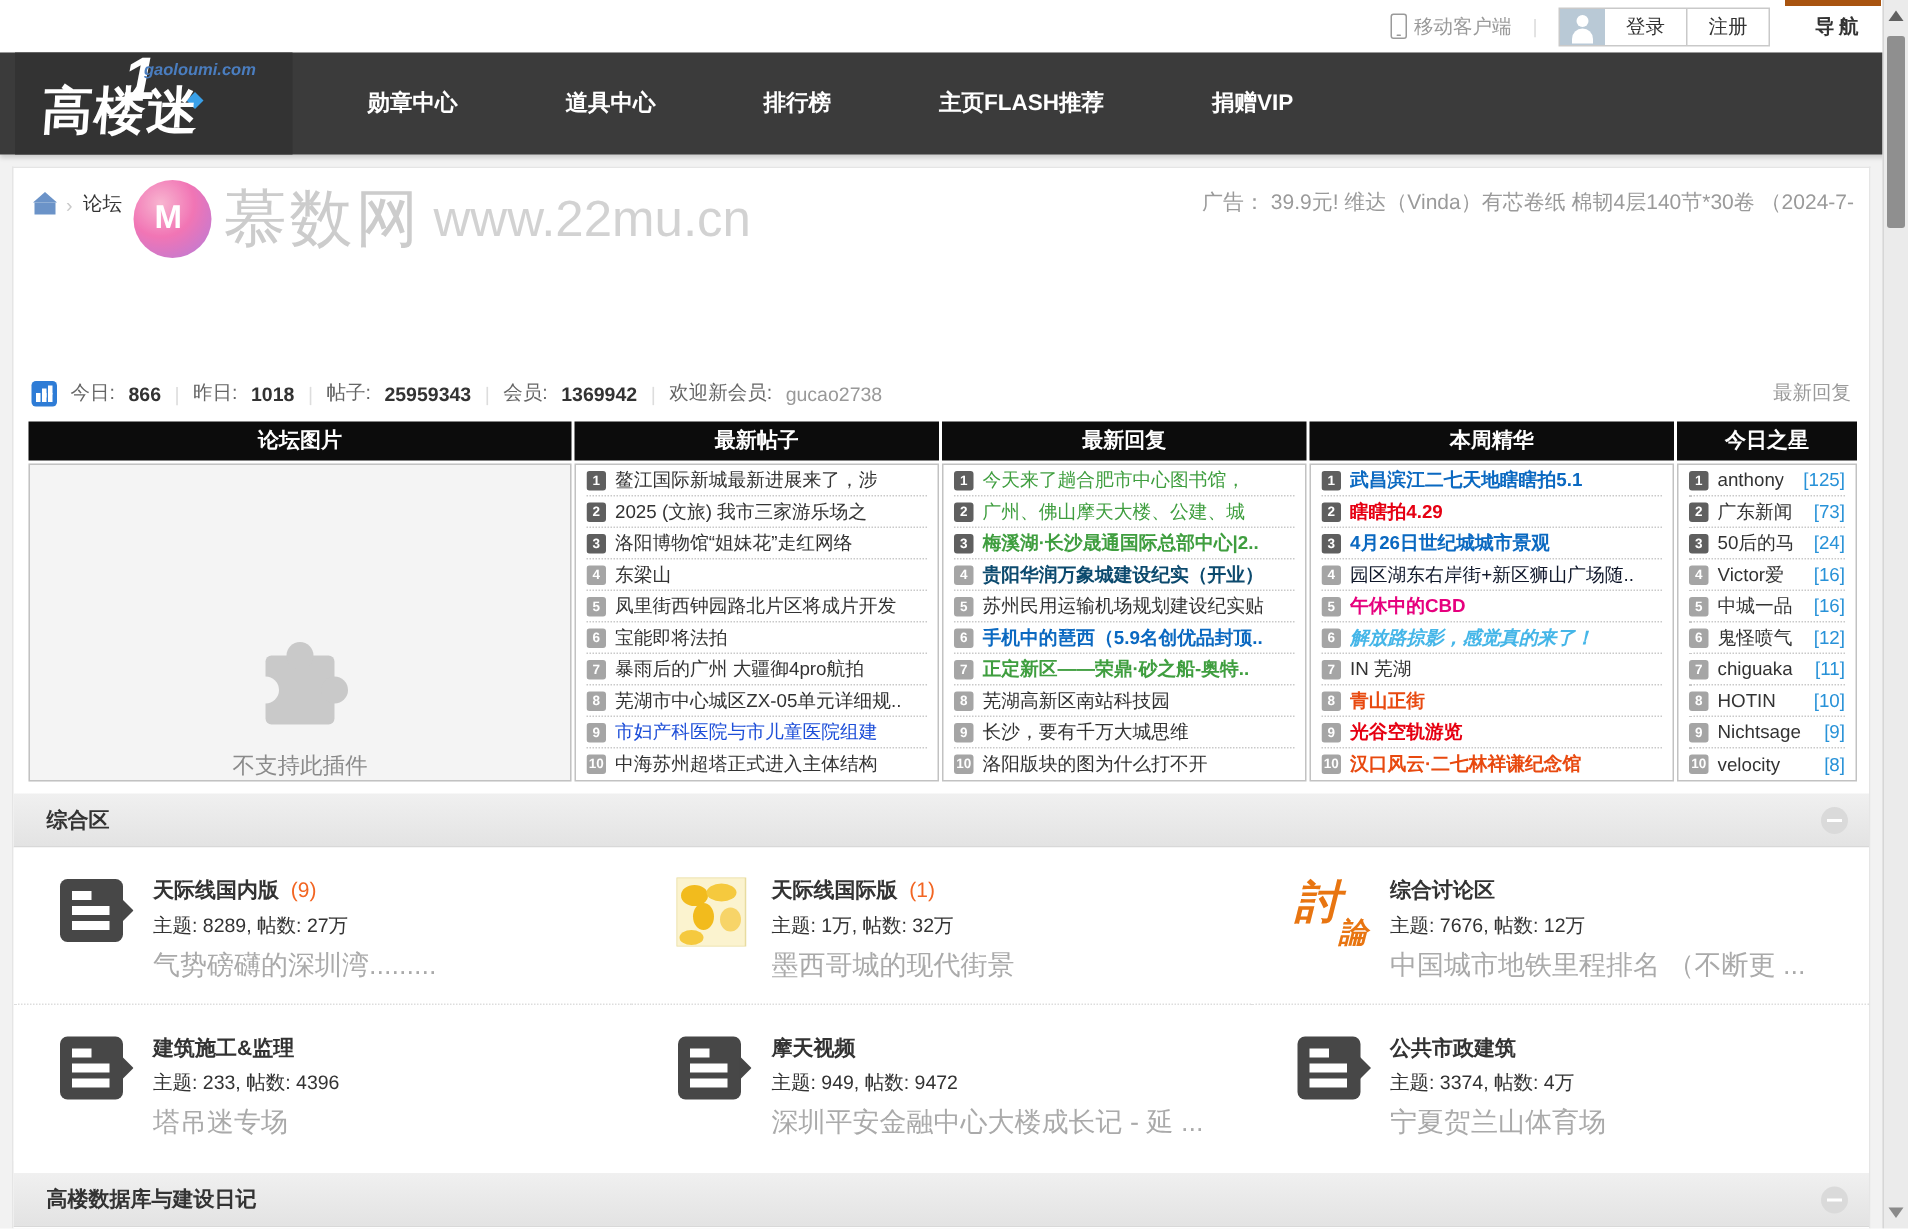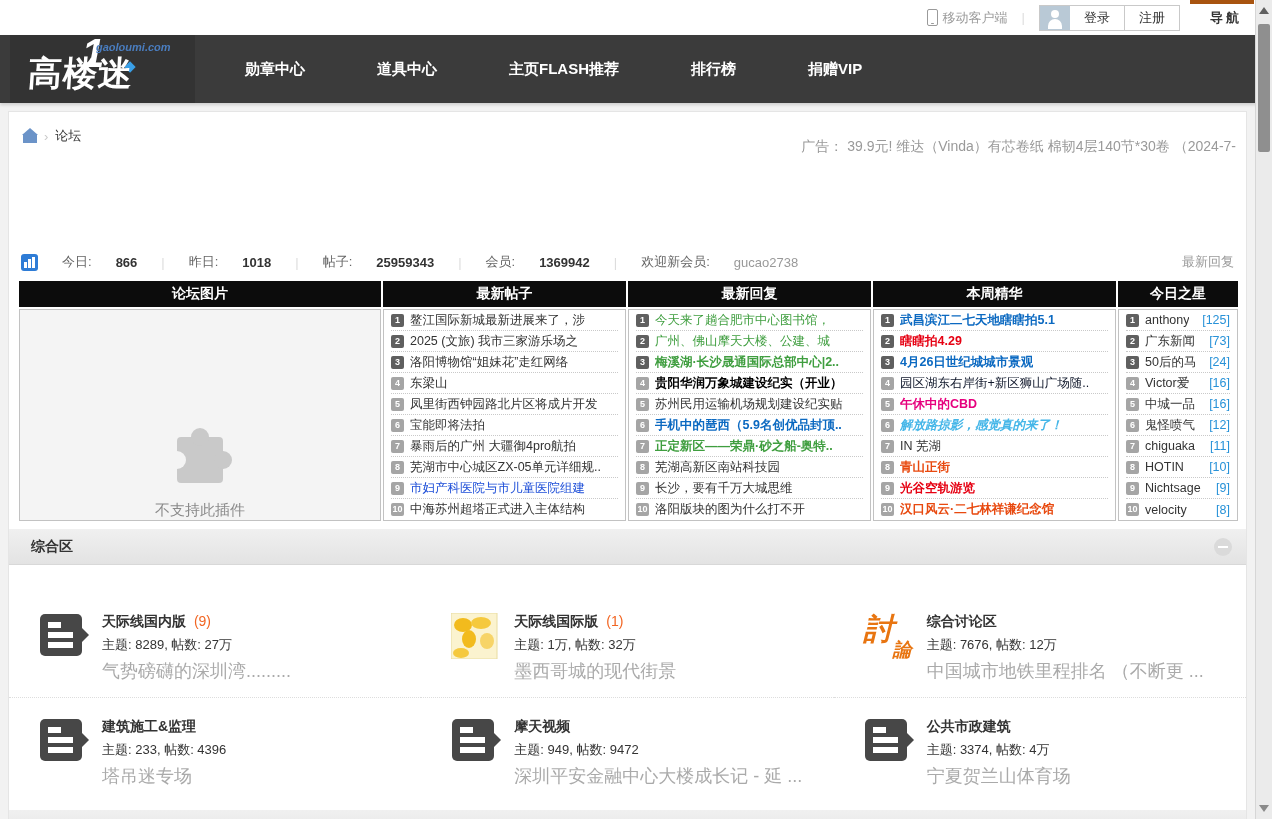--- a/index.html
+++ b/index.html
@@ -67,24 +67,24 @@
   .home-icon::before { content:""; position:absolute; top:-7px; left:-1px; width:0; height:0;
     border-left:8px solid transparent; border-right:8px solid transparent; border-bottom:7px solid #6b93c8; }
   .crumb-chev { color:#c9c9c9; }
   .crumb-label { color:#333; cursor:pointer; }
   .watermark { position:absolute; top:6px; left:80px; display:flex; align-items:center; gap:8px; opacity:0.85; }
   .wm-logo { width:52px; height:52px; border-radius:50%;
     background:radial-gradient(circle at 35% 30%, #f7a8c8 0%, #ef5da8 45%, #a566d6 100%); position:relative; }
   .wm-logo::after { content:"M"; position:absolute; top:12px; left:14px; color:#fff; font-size:22px; font-weight:bold; }
   .wm-site { font-size:42px; color:#c3c3c3; letter-spacing:2px; }
   .wm-url { font-size:34px; color:#cbcbcb; }
-  .ad-text { position:absolute; top:26px; right:10px; color:#9a9a9a; font-size:14px; }
-
-  
-  .stats-row { display:flex; align-items:center; padding:0 12px; height:32px; color:#666; gap:24px;
+  .ad-text { position:absolute; top:14px; right:10px; color:#9a9a9a; font-size:14px; }
+
+  
+  .stats-row { display:flex; align-items:center; padding:0 12px; height:32px; color:#666; gap:9px;
     font-size:13px; white-space:nowrap; }
   .stats-icon { width:17px; height:17px; background:#2e7cd6; border-radius:3px; position:relative; flex:none; }
   .stats-icon::before { content:""; position:absolute; left:3px; bottom:3px; width:3px; height:6px;
     background:#fff; box-shadow:4px 0 0 0 #fff, 4px -3px 0 0 #fff, 8px 0 0 0 #fff, 8px -5px 0 0 #fff; }
   .stat-num { font-weight:bold; color:#333; }
   .stat-sep { color:#ddd; }
   .latest-link { margin-left:auto; color:#999; cursor:pointer; }
 
   
   .board { display:grid; grid-template-columns:362px 243px 243px 243px 1fr;
@@ -115,21 +115,21 @@
   
   .section { margin-top:8px; }
   .section-header { height:36px; background:linear-gradient(#f0f0f0,#e3e3e3);
     border-bottom:1px solid #d8d8d8; display:flex; align-items:center; padding:0 14px 0 22px; }
   .section-title { font-size:14px; font-weight:bold; color:#333; cursor:pointer; }
   .collapse-btn { margin-left:auto; width:18px; height:18px; border-radius:50%; background:#dadada;
     position:relative; cursor:pointer; }
   .collapse-btn::after { content:""; position:absolute; left:4px; top:8px; width:10px; height:2.5px; background:#fff; }
   .section-body { background:#fff; display:grid; grid-template-columns:1fr 1fr 1fr; }
   .forum-cell { display:flex; gap:13px; padding:20px 10px 14px 30px; cursor:pointer; }
-  .forum-cell.sep { border-bottom:1px dotted #ddd;margin-top:28px; }
+  .forum-cell.sep { border-bottom:1px dotted #ddd; }
   .forum-icon { flex:none; width:50px; height:46px; }
   .forum-info { min-width:0; }
   .forum-title { font-size:14px; font-weight:bold; color:#333; white-space:nowrap; }
   .forum-count { color:#f26522; font-weight:normal; margin-left:4px; }
   .forum-stats { font-size:13px; color:#333; margin-top:5px; white-space:nowrap; }
   .forum-desc { font-size:18px; color:#aaa; margin-top:5px; white-space:nowrap; overflow:hidden; }
   .discuss-icon { position:relative; width:50px; height:46px; }
   .d1 { position:absolute; left:0; top:-4px; font-size:30px; font-weight:bold; color:#e87511;
     font-style:italic; }
   .d2 { position:absolute; right:2px; bottom:-4px; font-size:19px; font-weight:bold; color:#e87511;
@@ -162,33 +162,38 @@
 <div class="navbar">
   <div class="logo">
     <span class="logo-num">1</span>
     <span class="logo-domain">gaoloumi.com</span>
     <span class="logo-diamond"></span>
     <span class="logo-text">高楼迷</span>
   </div>
   <div class="nav-items" id="nav-items">
       <div class="nav-item">勋章中心</div>
       <div class="nav-item">道具中心</div>
+      <div class="nav-item">排行榜</div>
       <div class="nav-item">主页FLASH推荐</div>
-      <div class="nav-item">排行榜</div>
       <div class="nav-item">捐赠VIP</div>
     </div>
 </div>
 
 <div class="main">
 
   <div class="crumb-area">
     <div class="breadcrumb">
       <span class="home-icon"></span>
       <span class="crumb-chev">›</span>
       <span class="crumb-label">论坛</span>
+    </div>
+    <div class="watermark">
+      <span class="wm-logo"></span>
+      <span class="wm-site">慕数网</span>
+      <span class="wm-url">www.22mu.cn</span>
     </div>
     <div class="ad-text">广告： 39.9元! 维达（Vinda）有芯卷纸 棉韧4层140节*30卷 （2024-7-</div>
   </div>
 
   <div class="stats-row">
     <span class="stats-icon"></span>
     <span>今日:</span>
     <span class="stat-num">866</span>
     <span class="stat-sep">|</span>
     <span>昨日:</span>
@@ -271,21 +276,21 @@
           <li class="rank-row">
             <span class="rank-badge top">2</span>
             <span class="rank-link" style="color: rgb(63, 158, 63);">广州、佛山摩天大楼、公建、城</span>
           </li>
           <li class="rank-row">
             <span class="rank-badge top">3</span>
             <span class="rank-link" style="color: rgb(63, 158, 63); font-weight: bold;">梅溪湖·长沙晟通国际总部中心|2..</span>
           </li>
           <li class="rank-row">
             <span class="rank-badge">4</span>
-            <span class="rank-link" style="color: #000000; font-weight: bold;">贵阳华润万象城建设纪实（开业）</span>
+            <span class="rank-link" style="color: #0c4a6e; font-weight: bold;">贵阳华润万象城建设纪实（开业）</span>
           </li>
           <li class="rank-row">
             <span class="rank-badge">5</span>
             <span class="rank-link" style="color: rgb(51, 51, 51);">苏州民用运输机场规划建设纪实贴</span>
           </li>
           <li class="rank-row">
             <span class="rank-badge">6</span>
             <span class="rank-link" style="color: rgb(11, 105, 193); font-weight: bold;">手机中的琶西（5.9名创优品封顶..</span>
           </li>
           <li class="rank-row">

